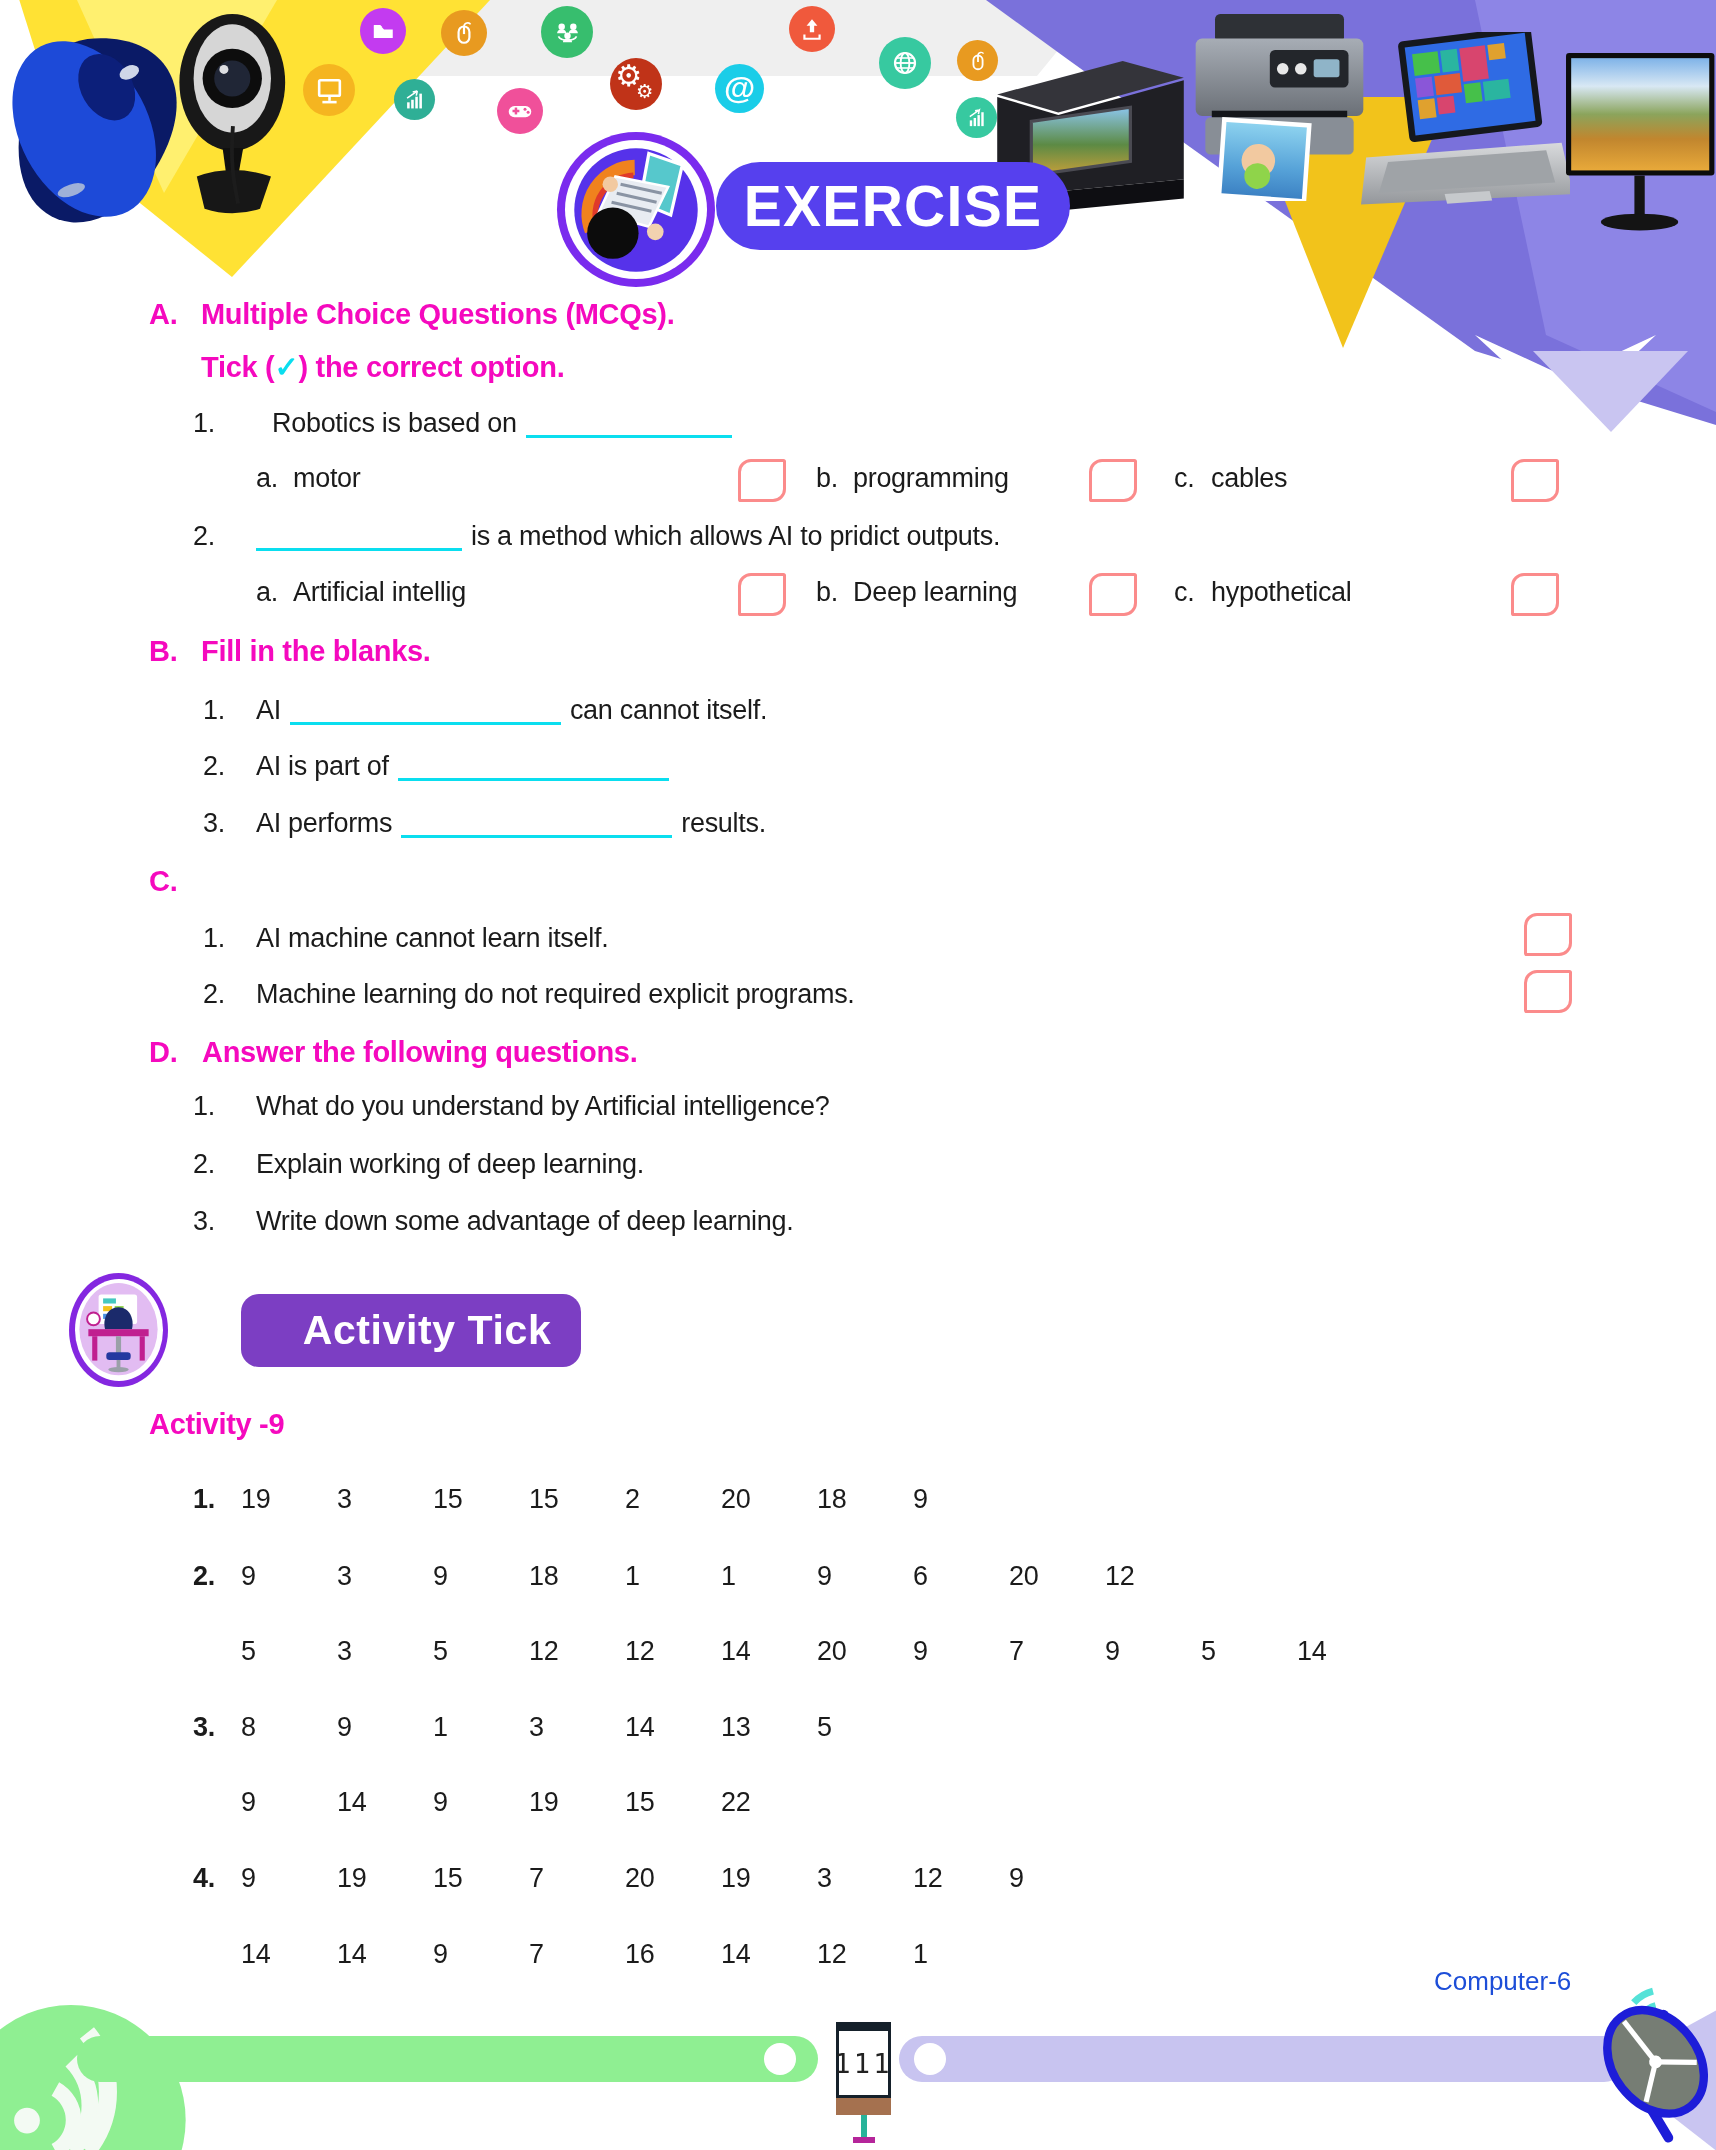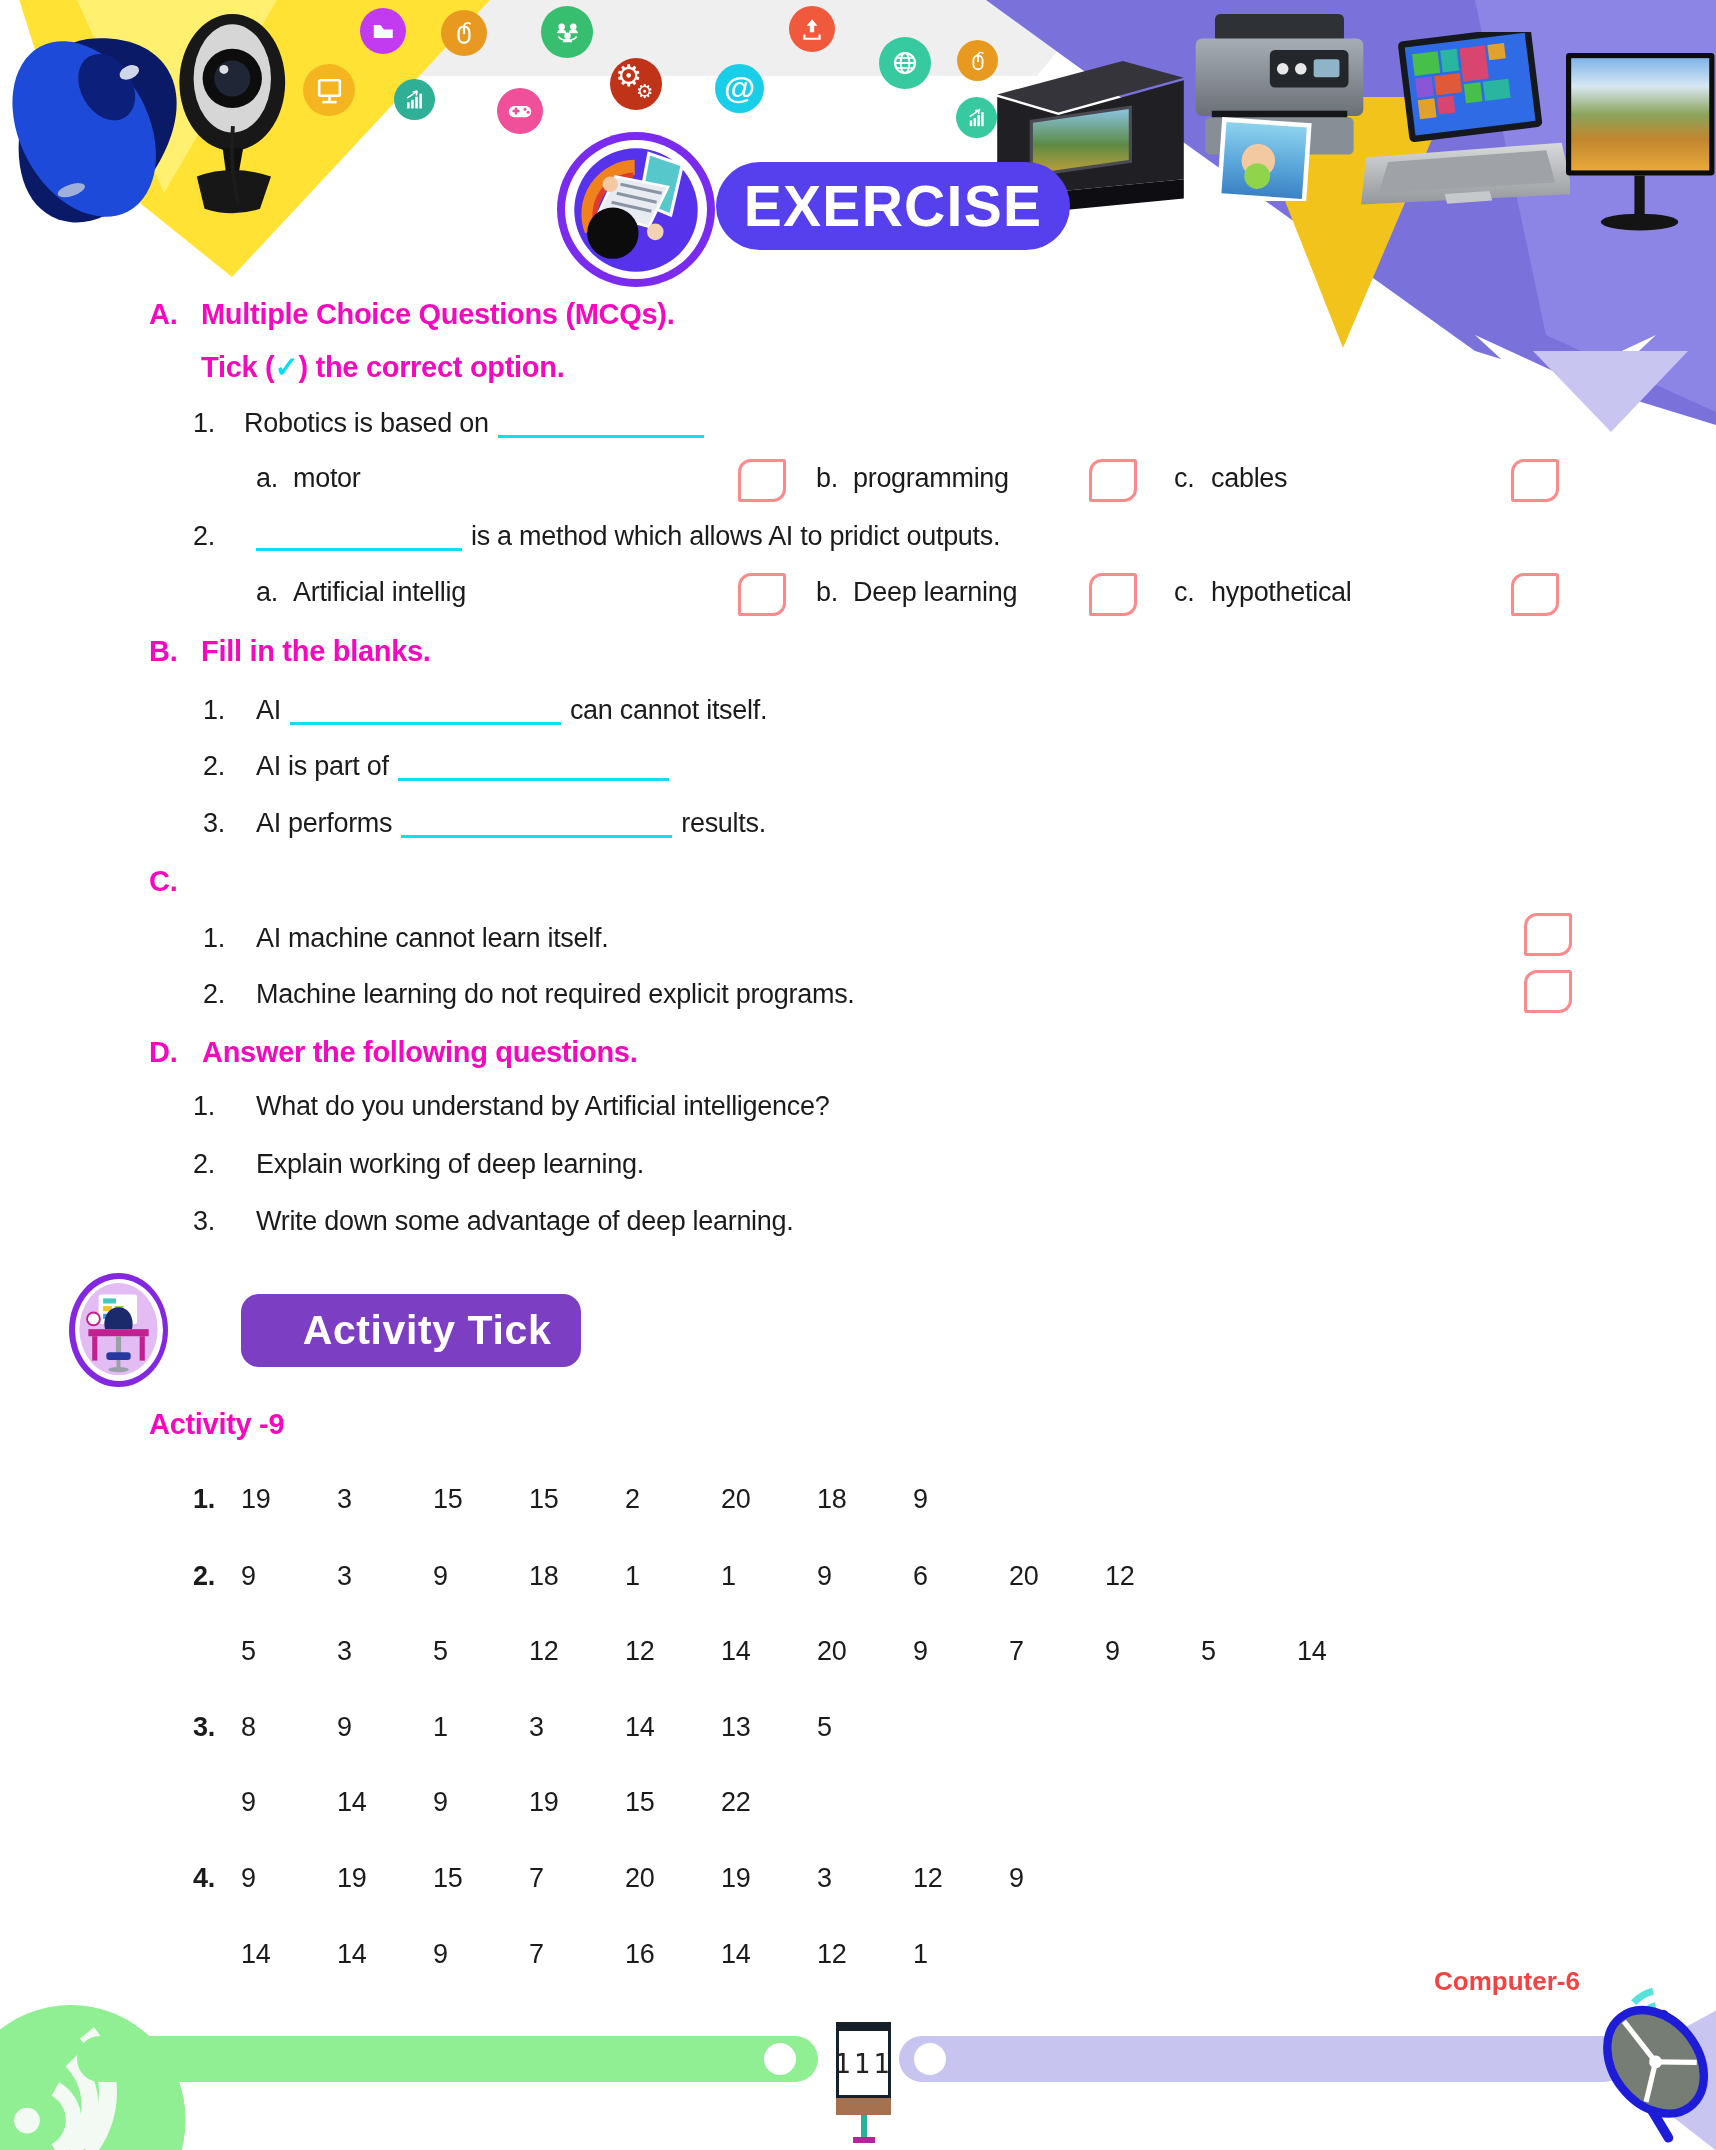--- a/index.html
+++ b/index.html
@@ -277,21 +277,21 @@
   <span class="abs" style="left:201px">Multiple Choice Questions (MCQs).</span>
 </div>
 <div class="row heading" style="top:350px">
   <span class="abs" style="left:201px">
     <span>Tick (</span><span class="cyan">✓</span><span>) the correct option.</span>
   </span>
 </div>
 
 <div class="row bodyline" style="top:408px">
   <span class="abs" style="left:193px">1.</span>
-  <span class="abs" style="left:244px"><span>Robotics is based on</span><span class="iblank w320"></span></span>
+  <span class="abs" style="left:272px"><span>Robotics is based on</span><span class="iblank w320"></span></span>
 </div>
 <div class="row bodyline" style="top:463px">
   <span class="abs" style="left:256px"><span class="okey">a.</span><span>motor</span></span>
   <span class="abs" style="left:816px"><span class="okey">b.</span><span>programming</span></span>
   <span class="abs" style="left:1174px"><span class="okey">c.</span><span>cables</span></span>
 </div>
 <div class="checkbox" style="left:738px;top:459px"></div>
 <div class="checkbox" style="left:1089px;top:459px"></div>
 <div class="checkbox" style="left:1511px;top:459px"></div>
 
@@ -478,21 +478,21 @@
     <span style="font-family:'DejaVu Sans Mono',monospace;font-size:27px;letter-spacing:3.2px;color:#222;">111</span>
   </div>
   <div class="abs" style="left:0;top:76px;width:55px;height:17px;background:#a5714f;"></div>
   <div class="abs" style="left:24.5px;top:93px;width:6.4px;height:22px;background:#27b39a;"></div>
   <div class="abs" style="left:17px;top:115px;width:22px;height:5.8px;background:#b5259a;"></div>
 </div>
 
 <div class="footer-bar" style="left:899px;top:2036px;width:728px;background:#C8C4F0;"></div>
 <div class="fdot" style="left:914px;top:2043px;"></div>
 
-<div class="abs" style="left:1434px;top:1966px;font-size:26px;color:#ef4444;letter-spacing:0;font-weight:bold;">Computer-6</div>
+<div class="abs" style="left:1434px;top:1966px;font-size:26px;color:#1d4ed8;letter-spacing:0;">Computer-6</div>
 
 <svg class="abs" style="left:1572px;top:1965px;" width="144" height="186" viewBox="0 0 224 288">
   <polygon points="60,160 224,288 224,70" fill="#C9C5F1"></polygon>
   <path d="M96 58 A 60 60 0 0 1 126 40" stroke="#55E2D8" stroke-width="11" fill="none"></path>
   <path d="M110 76 A 35 35 0 0 1 130 62" stroke="#55E2D8" stroke-width="10" fill="none"></path>
   <circle cx="142" cy="78" r="9" fill="#1d1dd8"></circle>
   <line x1="150" y1="268" x2="100" y2="185" stroke="#1d1dd8" stroke-width="15" stroke-linecap="round"></line>
   <g transform="rotate(-38 130 150)">
     <ellipse cx="130" cy="150" rx="66" ry="88" fill="#767d74" stroke="#1d1dd8" stroke-width="13"></ellipse>
     <line x1="130" y1="70" x2="130" y2="150" stroke="#fff" stroke-width="8"></line>

